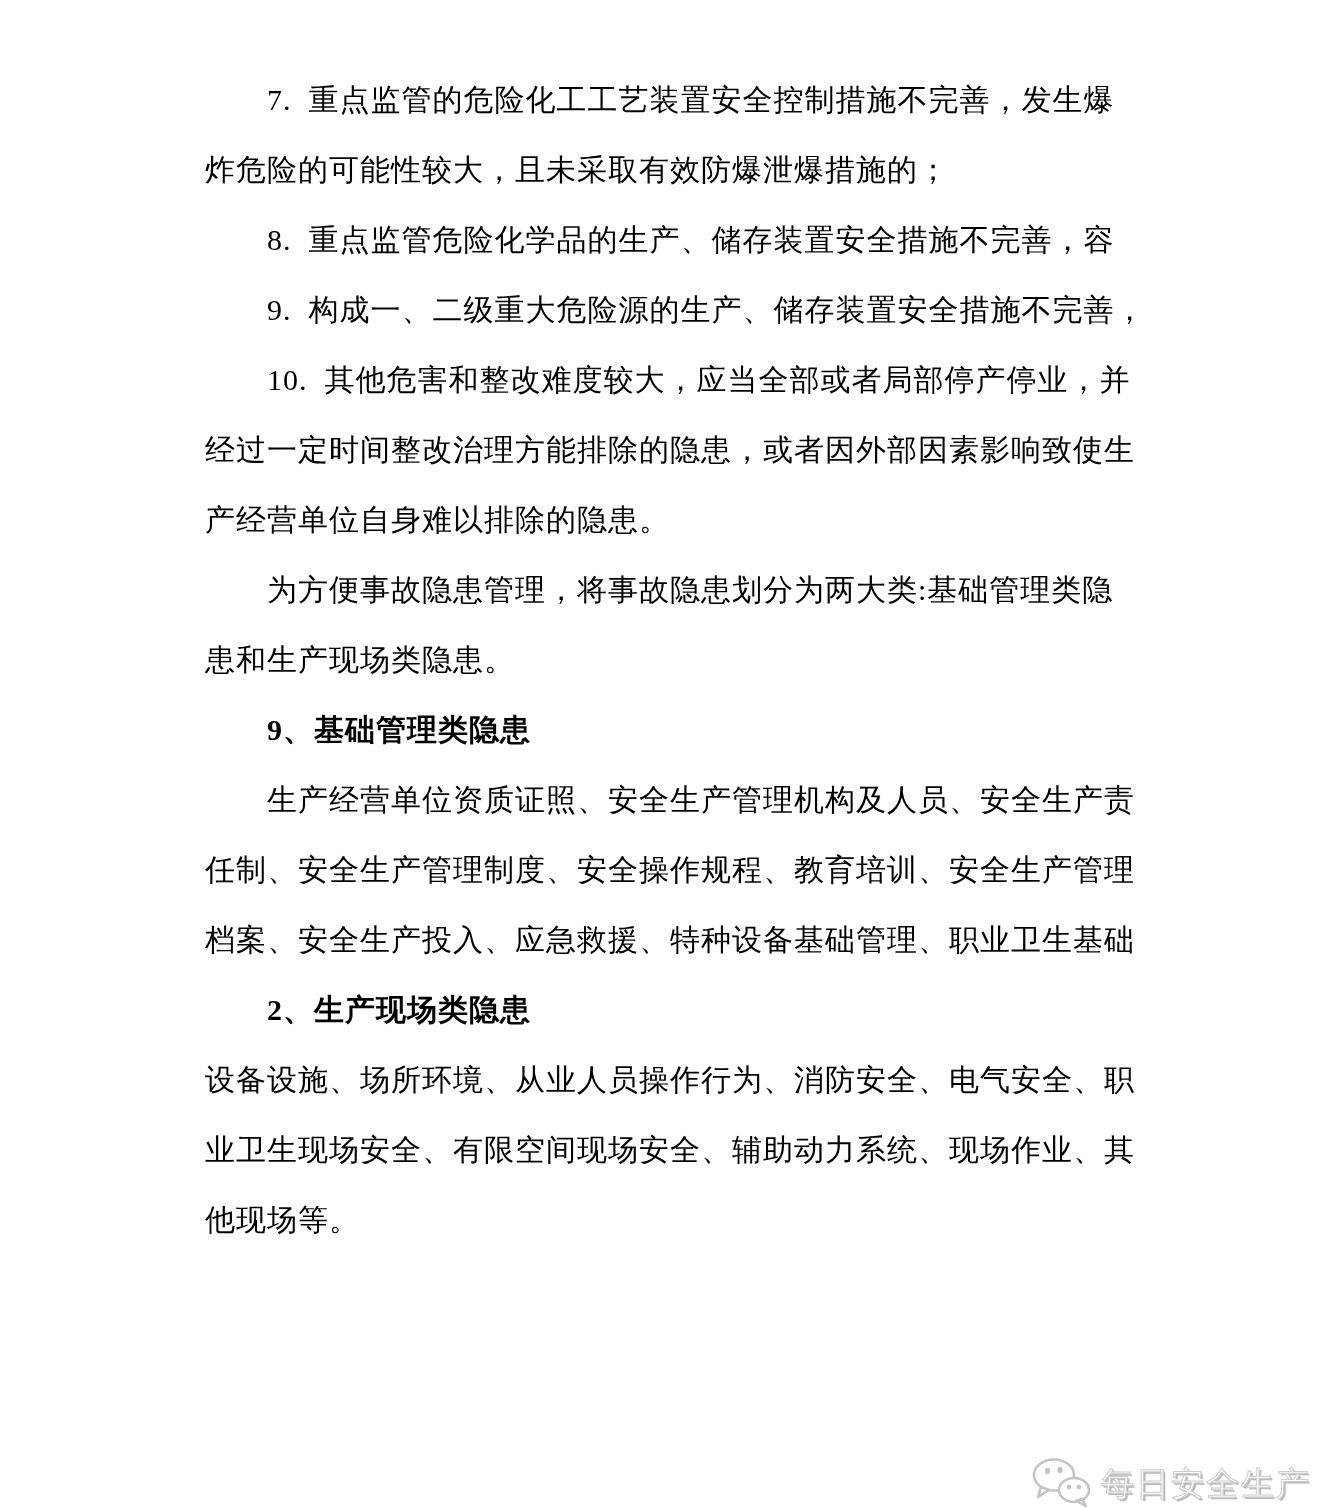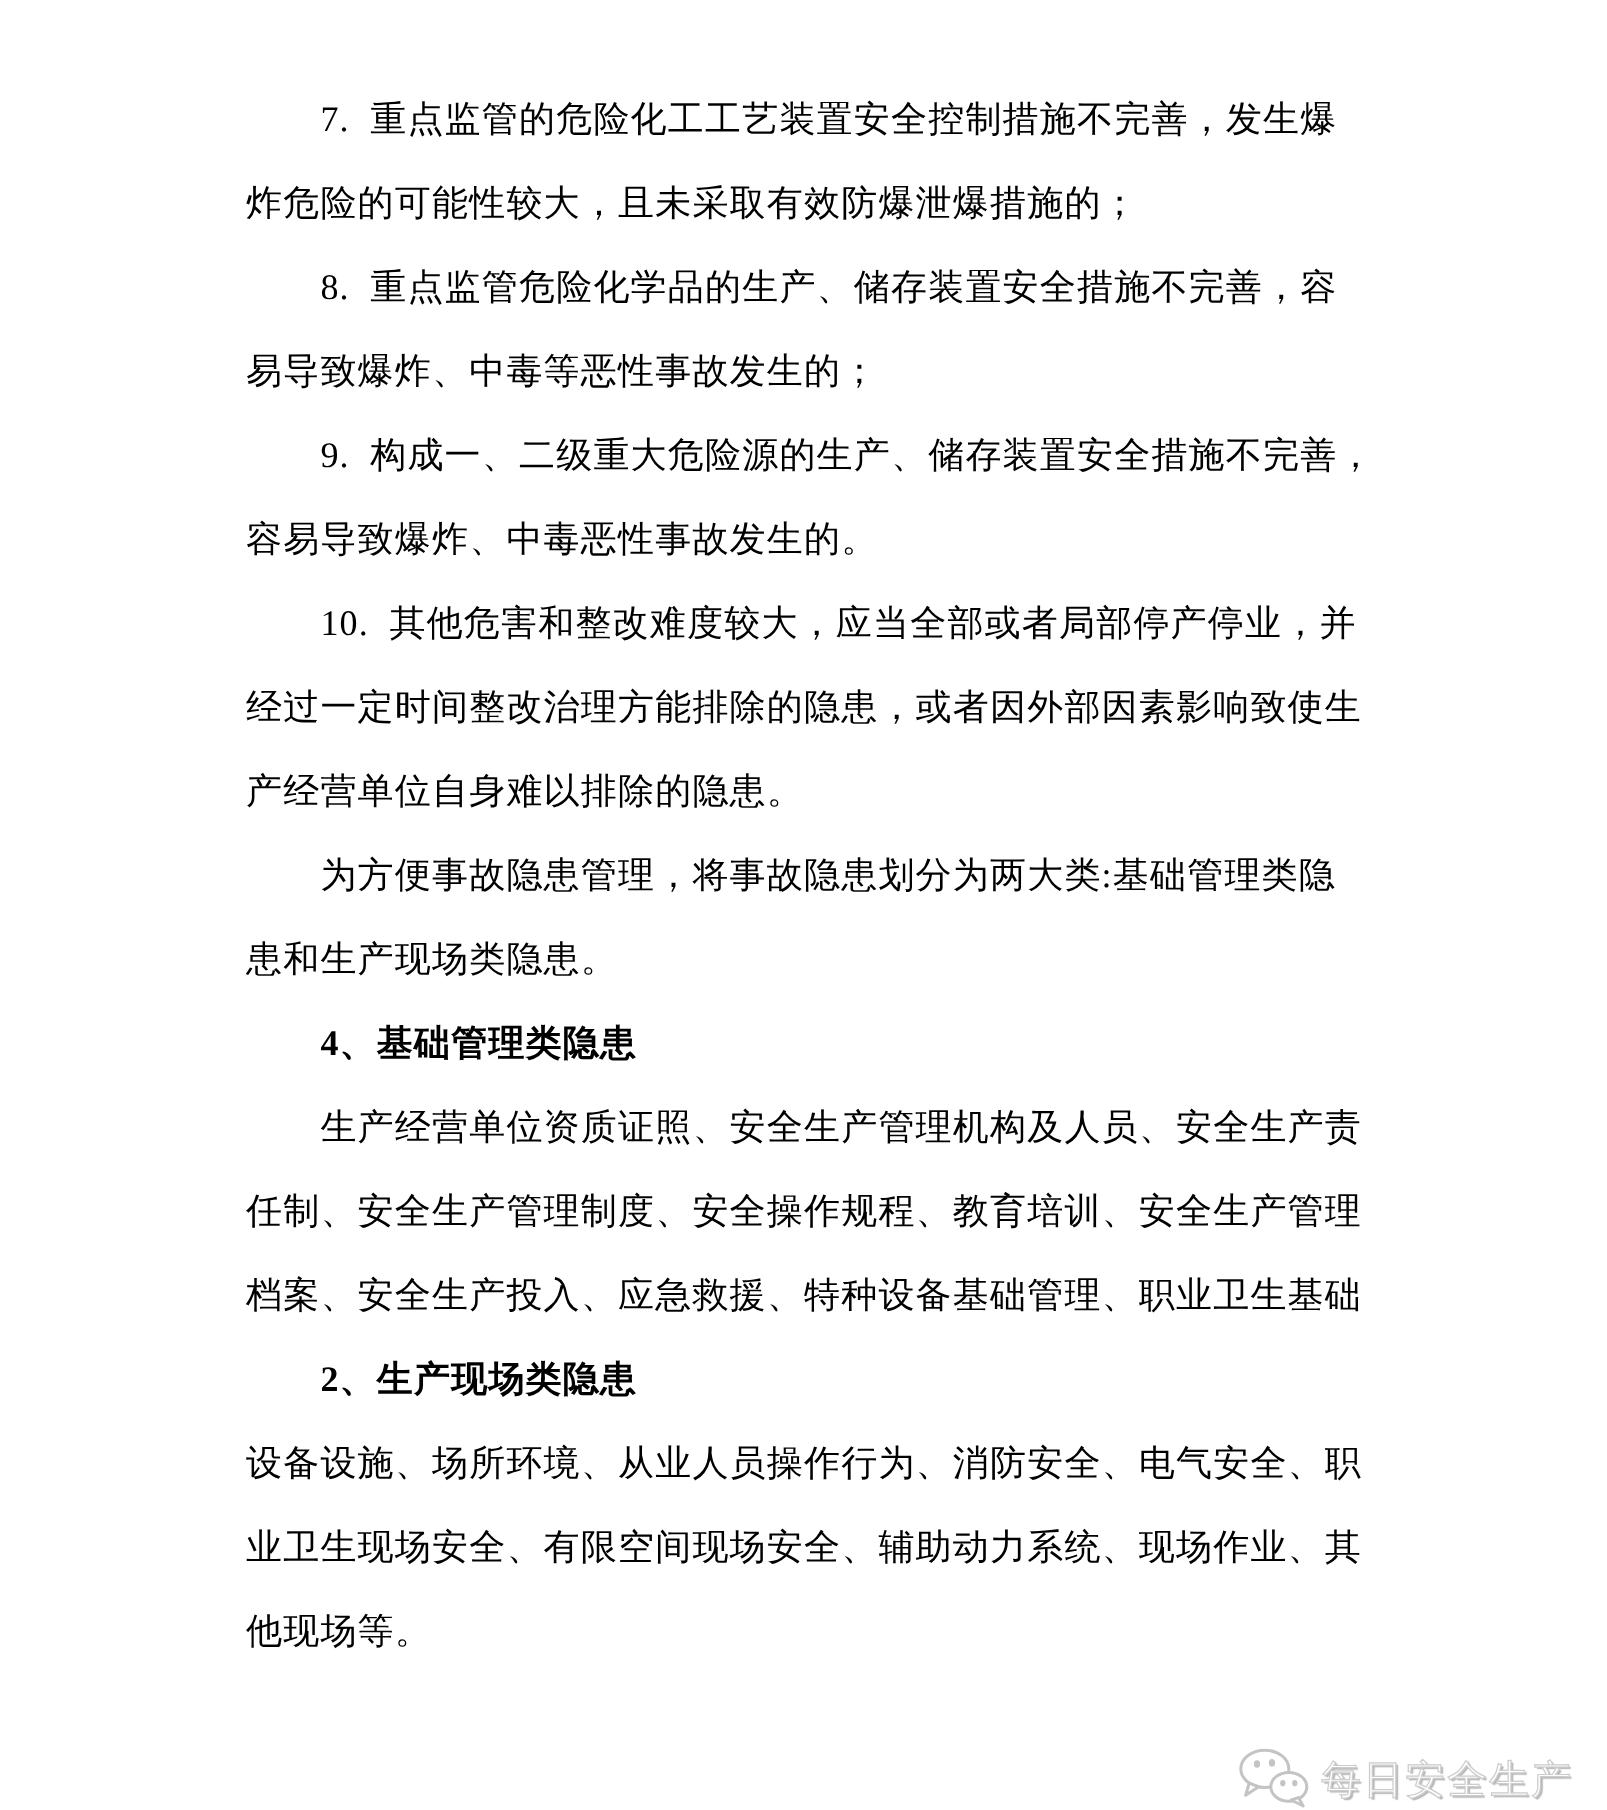--- a/index.html
+++ b/index.html
@@ -59,29 +59,27 @@
 </style>
 </head>
 <body>
 
 <div class="page">
 
   <div class="content">
     <div class="line indent">7.  重点监管的危险化工工艺装置安全控制措施不完善，发生爆</div>
     <div class="line">炸危险的可能性较大，且未采取有效防爆泄爆措施的；</div>
     <div class="line indent">8.  重点监管危险化学品的生产、储存装置安全措施不完善，容</div>
-    <div class="line">易导致爆炸、中毒等恶性事故发生的；</div>
     <div class="line indent">9.  构成一、二级重大危险源的生产、储存装置安全措施不完善，</div>
-    <div class="line">容易导致爆炸、中毒恶性事故发生的。</div>
     <div class="line indent">10.  其他危害和整改难度较大，应当全部或者局部停产停业，并</div>
     <div class="line">经过一定时间整改治理方能排除的隐患，或者因外部因素影响致使生</div>
     <div class="line">产经营单位自身难以排除的隐患。</div>
     <div class="line indent">为方便事故隐患管理，将事故隐患划分为两大类:基础管理类隐</div>
     <div class="line">患和生产现场类隐患。</div>
-    <div class="line indent bold">4、基础管理类隐患</div>
+    <div class="line indent bold">9、基础管理类隐患</div>
     <div class="line indent">生产经营单位资质证照、安全生产管理机构及人员、安全生产责</div>
     <div class="line">任制、安全生产管理制度、安全操作规程、教育培训、安全生产管理</div>
     <div class="line">档案、安全生产投入、应急救援、特种设备基础管理、职业卫生基础</div>
     <div class="line indent bold">2、生产现场类隐患</div>
     <div class="line">设备设施、场所环境、从业人员操作行为、消防安全、电气安全、职</div>
     <div class="line">业卫生现场安全、有限空间现场安全、辅助动力系统、现场作业、其</div>
     <div class="line">他现场等。</div>
   </div>
 
   <div class="watermark">

